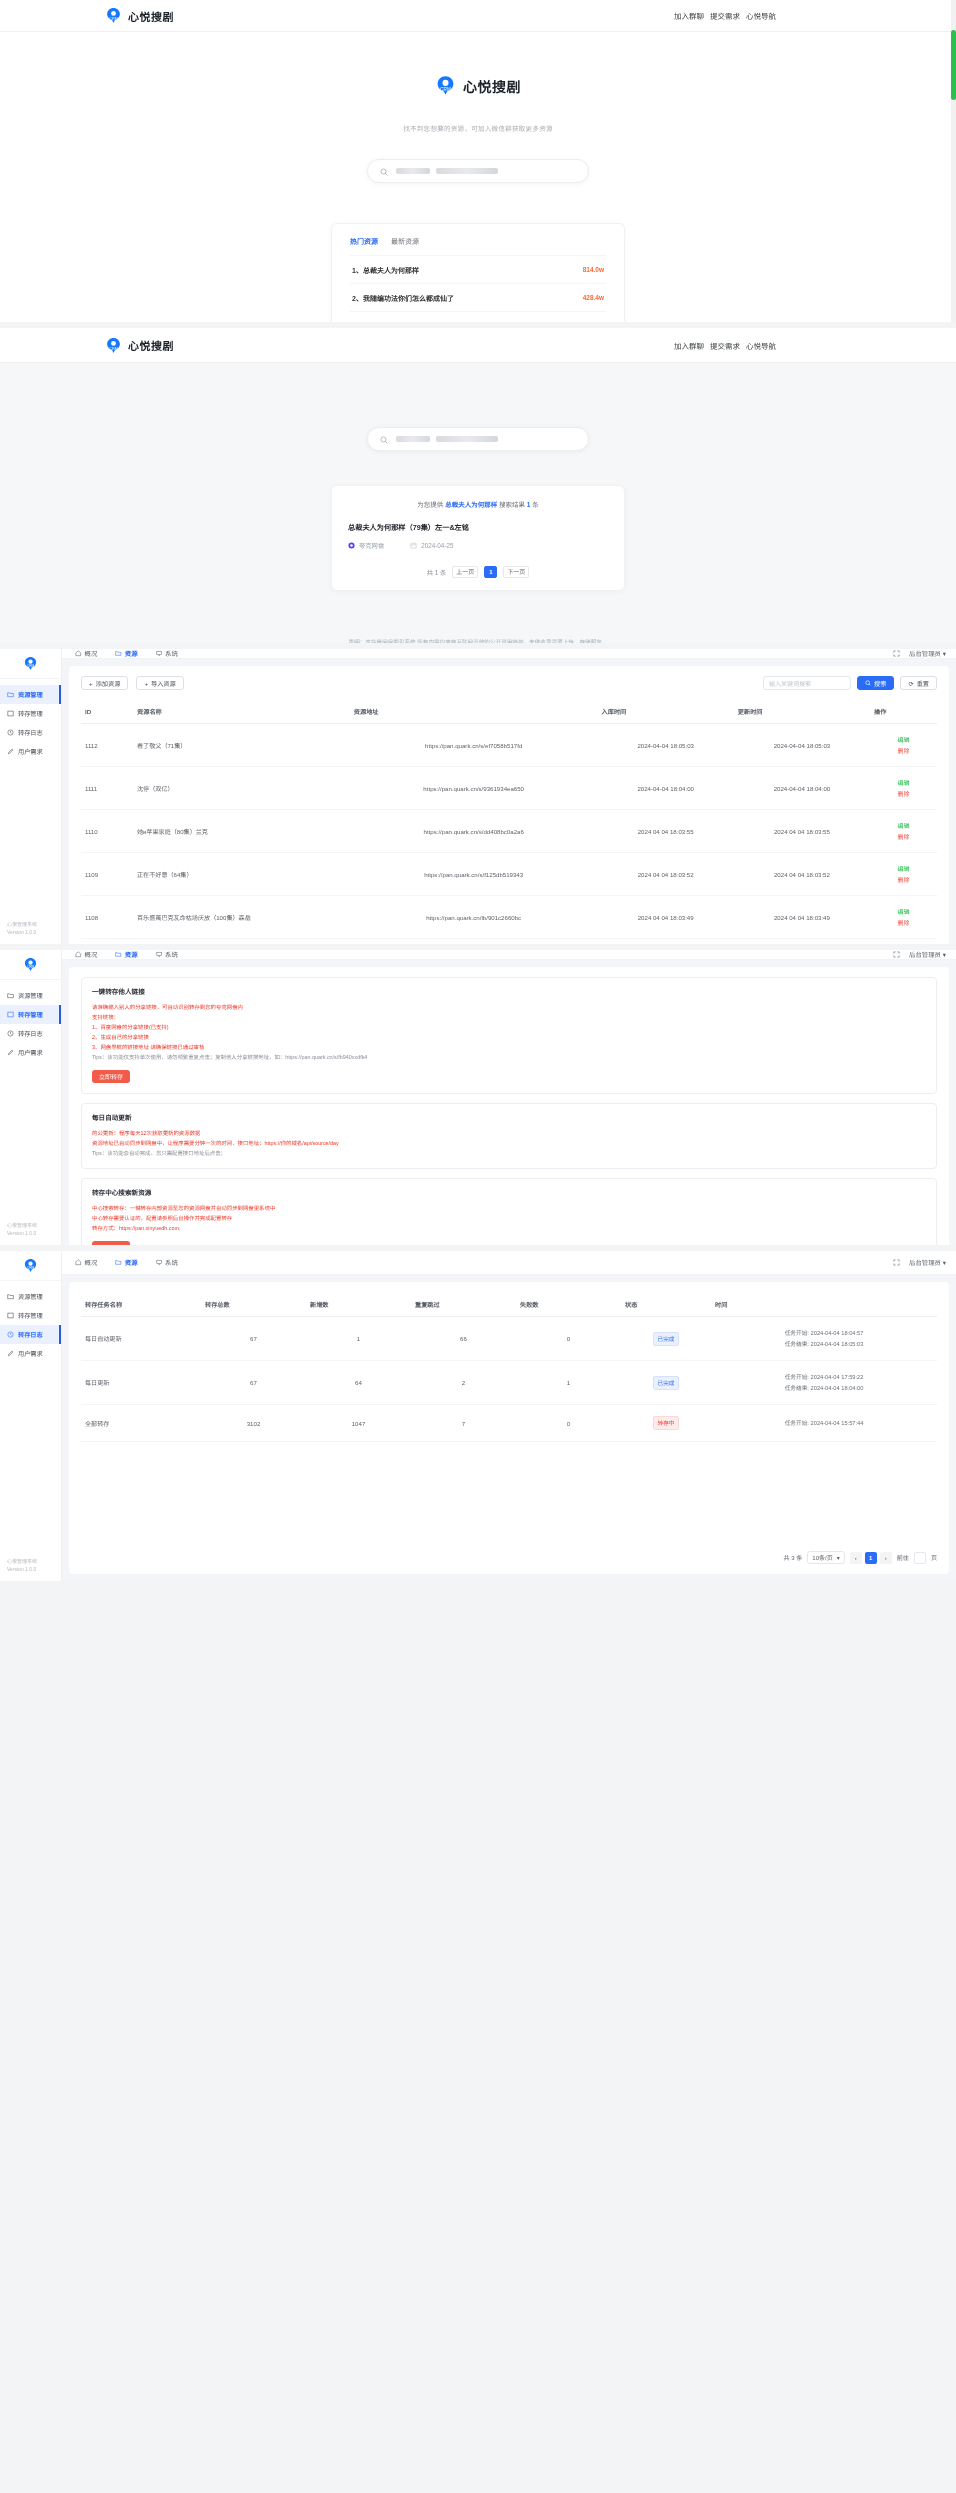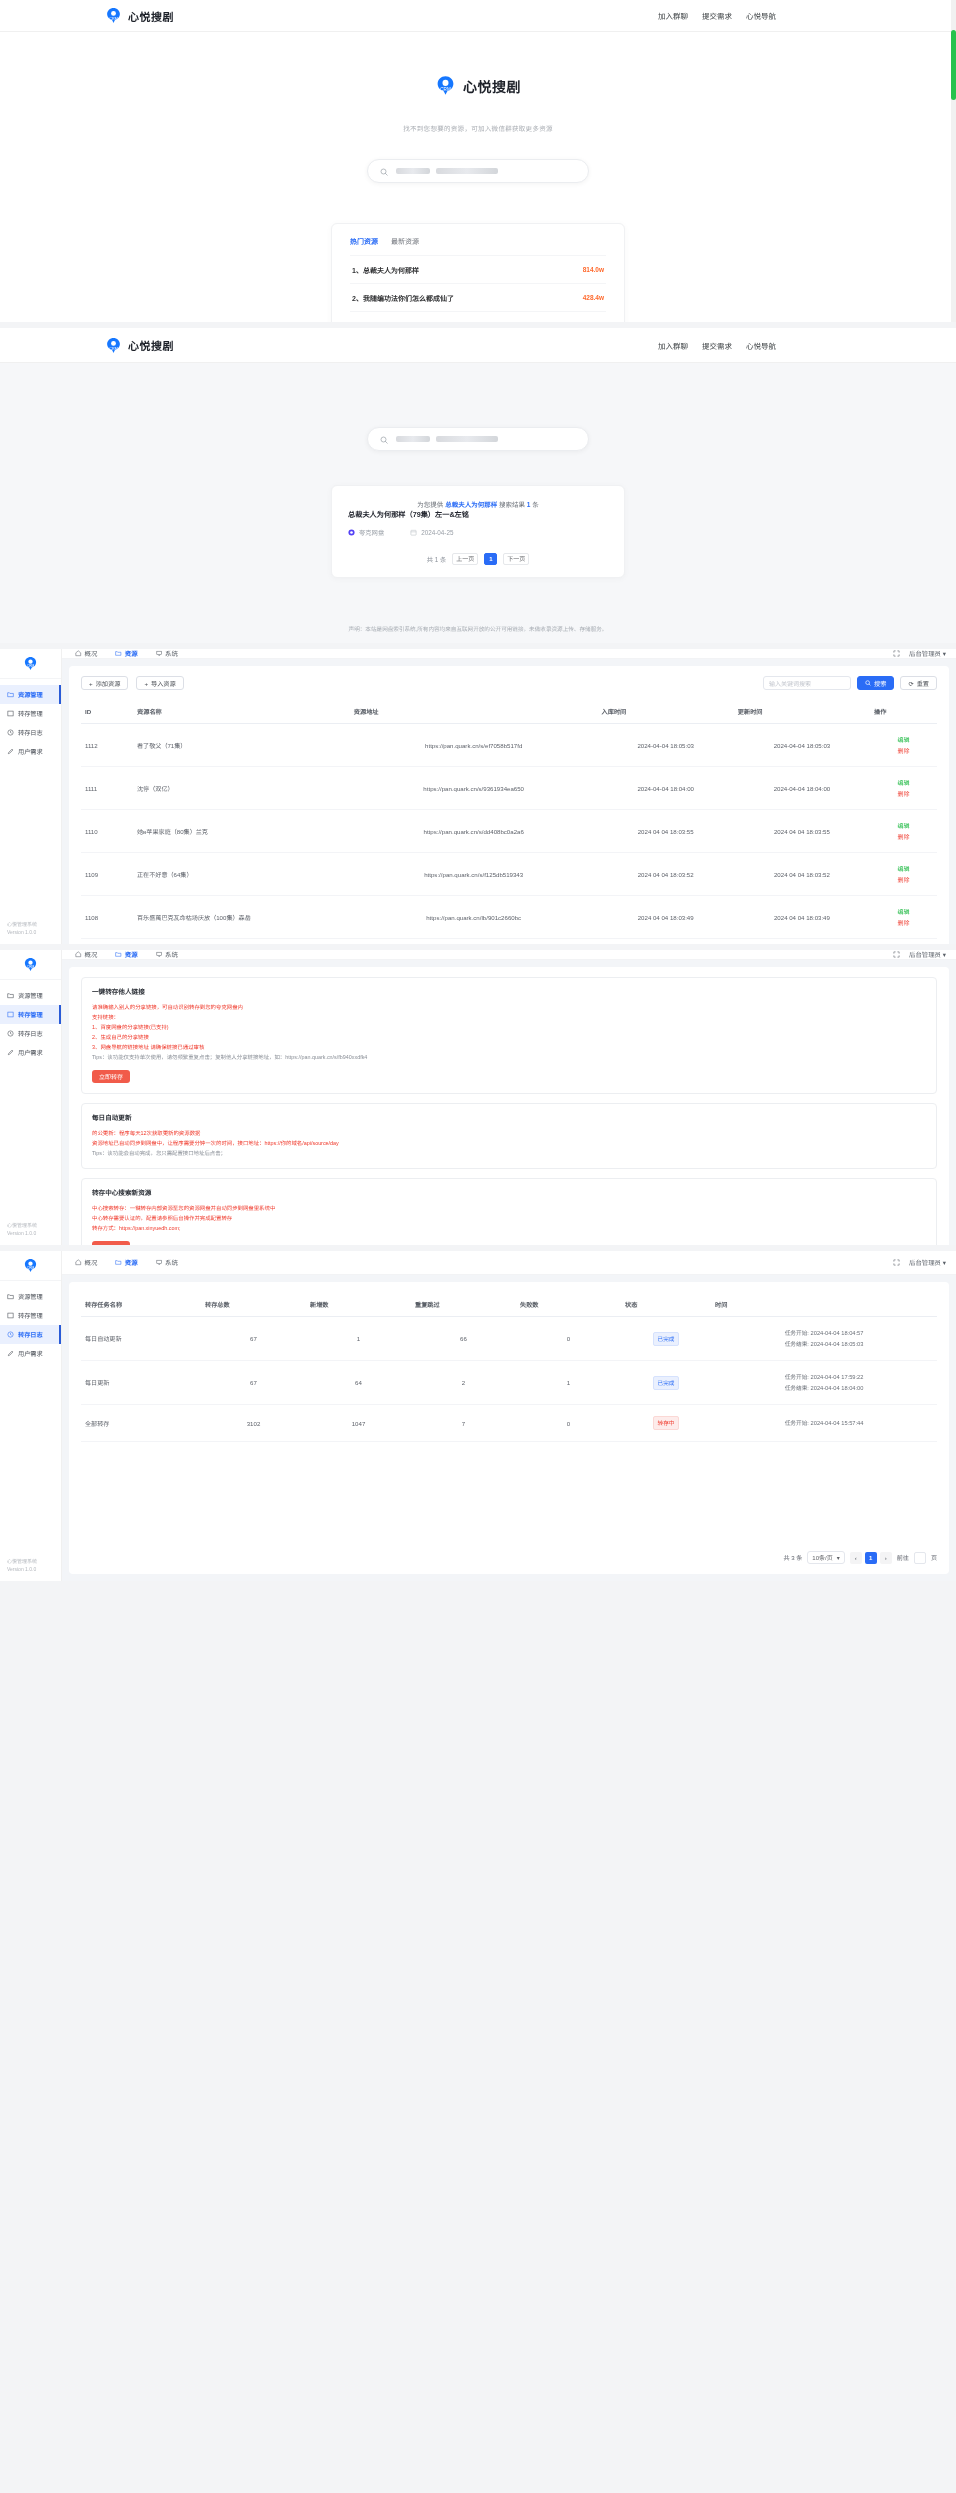--- a/index.html
+++ b/index.html
@@ -18,21 +18,21 @@
   .shot + .shot { margin-top: 6px; }
 
   .site-header {
     height: 32px; background: #fff; border-bottom: 1px solid #f0f0f0;
     display: flex; align-items: center; padding: 0 180px 0 105px;
     justify-content: space-between;
   }
   .brand { display: flex; align-items: center; gap: 6px; }
   .brand-logo { width: 17px; height: 17px; flex: 0 0 auto; }
   .brand-name { font-size: 11px; font-weight: 700; letter-spacing: .5px; color: #1d2129; }
-  .site-nav { display: flex; gap: 14px; }
+  .site-nav { display: flex; gap: 6px; }
   .site-nav a { font-size: 7.5px; color: #3c4043; text-decoration: none; }
 
   .hero { padding-top: 43px; text-align: center; }
   .hero-brand { display: flex; align-items: center; justify-content: center; gap: 7px; }
   .hero-brand .brand-logo { width: 21px; height: 21px; }
   .hero-brand .brand-name { font-size: 14px; }
   .hero-sub { margin-top: 27px; font-size: 6.5px; color: #a9adb3; letter-spacing: .3px; }
 
   .searchbar {
     margin: 26px auto 0; width: 222px; height: 24px; background: #fff;
@@ -66,21 +66,21 @@
     padding: 0 180px 0 105px;
   }
   .shot2-body { background: #f6f7f9; padding: 38px 0 20px; }
   .result-card {
     margin: 0 auto; width: 294px; background:#fff; border:1px solid #f0f1f3;
     border-radius: 6px; box-shadow: 0 1px 6px rgba(0,0,0,.035); padding: 13px 16px 12px;
   }
   .result-count { text-align: center; font-size: 6.5px; color: #6b7078; }
   .result-count b { color: #2a6cf6; }
   .result-count .num { color: #2a6cf6; font-weight: 700; }
-  .result-item { }
+  .result-item { margin-top: 13px; }
   .result-item-title { font-size: 7.2px; font-weight: 700; color: #242730; }
   .result-meta { display:flex; align-items:center; gap: 26px; margin-top: 9px; }
   .meta-chunk { display: flex; align-items: center; gap: 4px; font-size: 6.3px; color: #9aa0a8; }
   .pager-note { text-align:center; font-size: 6.3px; color:#8a9099; margin-top: 16px; display:flex; justify-content:center; align-items:center; gap:6px;}
   .pg-btn { border:1px solid #e6e8eb; background:#fff; border-radius:2px; min-width:13px; height:12px; line-height:11px; text-align:center; font-size:6px; color:#606266; padding:0 3px;}
   .pg-btn.active { background:#2a6cf6; border-color:#2a6cf6; color:#fff; font-weight:700; }
 
   .footer-note { text-align:center; font-size:5.6px; color:#a7acb3; line-height:1.9; padding: 26px 0 18px; background:#f6f7f9;}
 
   

